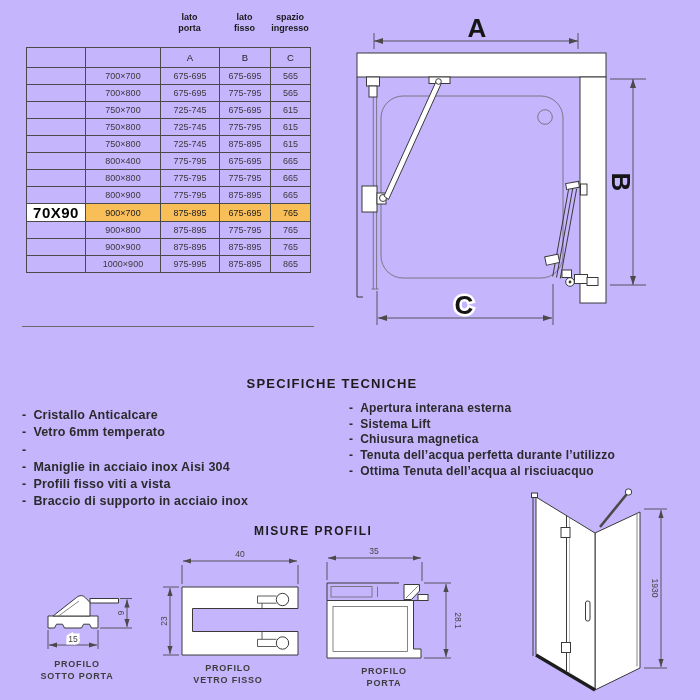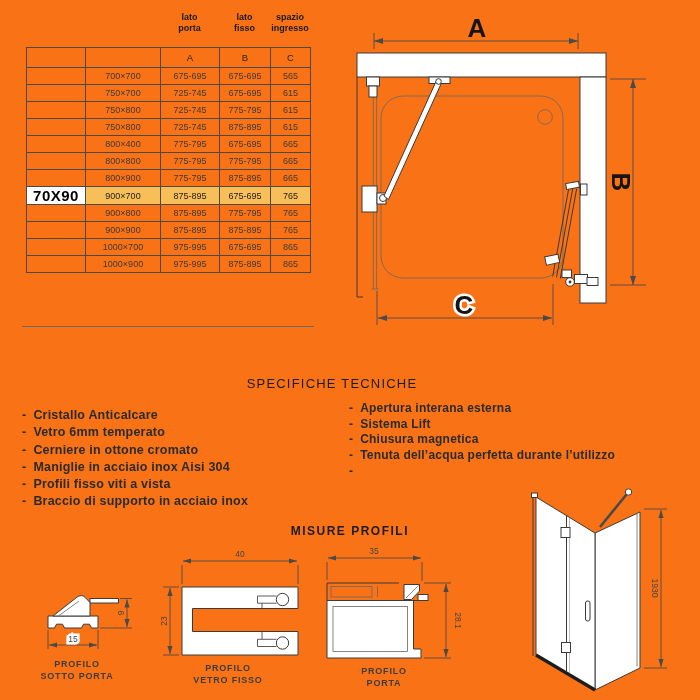--- a/index.html
+++ b/index.html
@@ -1,44 +1,44 @@
 <!DOCTYPE html>
 <html style="--hl-color: #F8BE58;"><head>
 <meta charset="utf-8">
 <style>
   html,body{margin:0;padding:0;background:#fff;}
-  .sheet{position:relative;width:700px;height:700px;background:#f97316;overflow:hidden;
+  .sheet{position:relative;width:700px;height:700px;background:#c4b5fd;overflow:hidden;
          font-family:"Liberation Sans",sans-serif;color:#222;}
 
   
   .gh{position:absolute;text-align:center;font-weight:bold;font-size:9px;line-height:11px;
       white-space:pre-line;color:#1a1a1a;}
   .gh1{left:160px;top:12px;width:59px;}
   .gh2{left:219px;top:12px;width:51px;}
   .gh3{left:268px;top:12px;width:44px;}
   table.size-table{position:absolute;left:26px;top:47px;border-collapse:collapse;table-layout:fixed;}
   table.size-table td{border:1px solid #4a4a4a;text-align:center;vertical-align:middle;
       font-size:9px;color:#3a3a3a;padding:0;height:16px;overflow:hidden;white-space:nowrap;}
   table.size-table thead td{height:19px;font-size:9.5px;color:#222;}
   tr.hl td{background:var(--hl-color,#F8BE58);color:#222;margin-left:27px;}
   tr.hl td:first-child{background:#fff;font-weight:bold;font-size:15px;letter-spacing:.5px;color:#000;}
   .tbl-underline{position:absolute;left:22px;top:326px;width:292px;height:1px;background:#6a6a6a;}
 
   
   .spec-title{position:absolute;left:227px;top:376px;width:210px;text-align:center;
-      font-size:13px;font-weight:normal;letter-spacing:1.2px;color:#1c1c1c;}
+      font-size:13px;font-weight:bold;letter-spacing:1.2px;color:#1c1c1c;}
   ul.spec-list{position:absolute;list-style:none;margin:0;padding:0;
       font-size:12.5px;font-weight:bold;color:#2b2b2b;letter-spacing:.2px;}
   ul.spec-list li{display:flex;}
   ul.spec-list .dash{margin-right:7px;}
   ul.left-list{left:22px;top:407px;line-height:17.3px;}
   ul.right-list{left:349px;top:401px;line-height:15.7px;font-size:12px;}
 
   
-  .profiles-title{position:absolute;left:254px;top:524px;width:155px;text-align:right;
+  .profiles-title{position:absolute;left:254px;top:524px;width:155px;text-align:left;
       font-size:12px;font-weight:bold;letter-spacing:1.5px;color:#1c1c1c;}
   .profile-label{position:absolute;text-align:center;white-space:pre-line;
       font-size:9px;font-weight:bold;letter-spacing:.8px;line-height:11.5px;color:#3d3d3d;}
   .pl-sotto{left:17px;top:659px;width:120px;}
   .pl-vetro{left:168px;top:663px;width:120px;}
   .pl-porta{left:324px;top:666px;width:120px;}
 
   
   svg{position:absolute;}
   .plan{left:340px;top:0;}
@@ -83,20 +83,27 @@
     <tbody>
         <tr>
           <td></td>
           <td>700×700</td>
           <td>675-695</td>
           <td>675-695</td>
           <td>565</td>
         </tr>
         <tr>
           <td></td>
+          <td>700×800</td>
+          <td>675-695</td>
+          <td>775-795</td>
+          <td>565</td>
+        </tr>
+        <tr>
+          <td></td>
           <td>750×700</td>
           <td>725-745</td>
           <td>675-695</td>
           <td>615</td>
         </tr>
         <tr>
           <td></td>
           <td>750×800</td>
           <td>725-745</td>
           <td>775-795</td>
@@ -143,27 +150,20 @@
           <td>875-895</td>
           <td>775-795</td>
           <td>765</td>
         </tr>
         <tr>
           <td></td>
           <td>900×900</td>
           <td>875-895</td>
           <td>875-895</td>
           <td>765</td>
-        </tr>
-        <tr>
-          <td></td>
-          <td>1000×700</td>
-          <td>975-995</td>
-          <td>675-695</td>
-          <td>865</td>
         </tr>
         <tr>
           <td></td>
           <td>1000×900</td>
           <td>975-995</td>
           <td>875-895</td>
           <td>865</td>
         </tr>
       </tbody>
   </table>
@@ -245,21 +245,20 @@
       <li>
         <span class="dash">-</span>
         <span>Cristallo Anticalcare</span>
       </li>
       <li>
         <span class="dash">-</span>
         <span>Vetro 6mm temperato</span>
       </li>
       <li>
         <span class="dash">-</span>
-        <span>Cerniere in ottone cromato</span>
       </li>
       <li>
         <span class="dash">-</span>
         <span>Maniglie in acciaio inox Aisi 304</span>
       </li>
       <li>
         <span class="dash">-</span>
         <span>Profili fisso viti a vista</span>
       </li>
       <li>
@@ -280,20 +279,21 @@
       <li>
         <span class="dash">-</span>
         <span>Chiusura magnetica</span>
       </li>
       <li>
         <span class="dash">-</span>
         <span>Tenuta dell’acqua perfetta durante l’utilizzo</span>
       </li>
       <li>
         <span class="dash">-</span>
+        <span>Ottima Tenuta dell’acqua al risciuacquo</span>
       </li>
     </ul>
 
   <svg class="profiles-svg" width="700" height="220" viewBox="0 480 700 220">
     <defs>
       <marker id="mb" markerUnits="userSpaceOnUse" markerWidth="10" markerHeight="8" refX="8" refY="0" orient="auto-start-reverse" viewBox="0 -4 10 8">
         <path d="M8,0 L0,2.6 L0,-2.6 Z" fill="#4a4a4a"></path>
       </marker>
     </defs>
 

